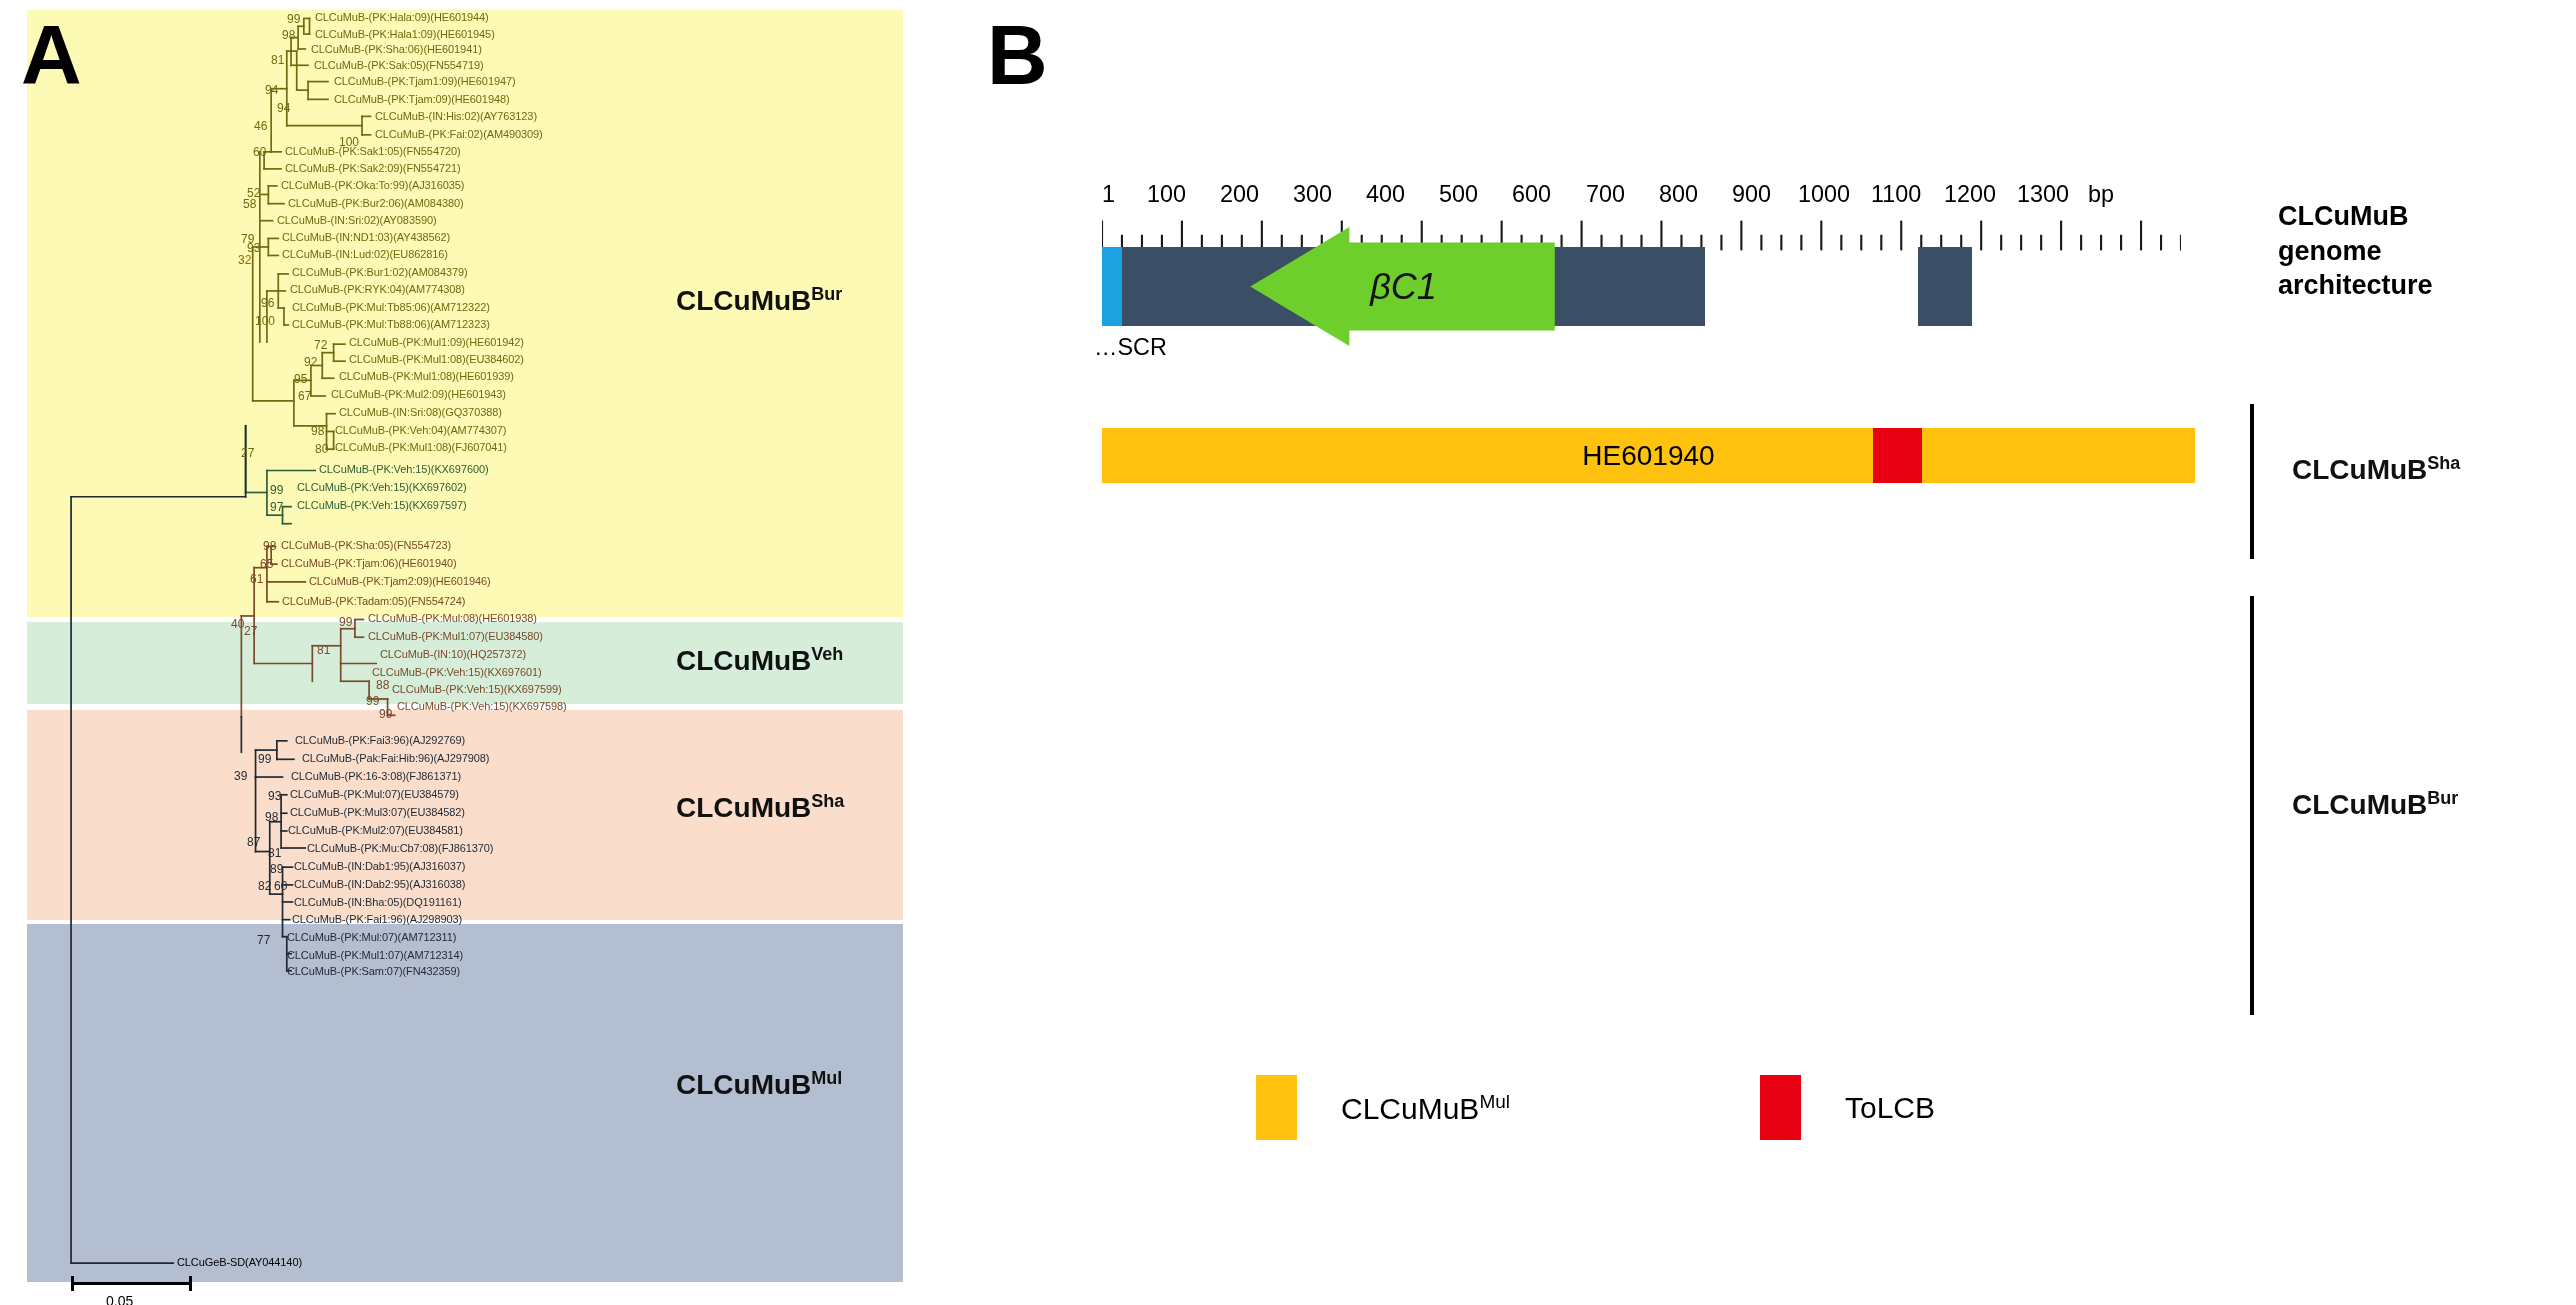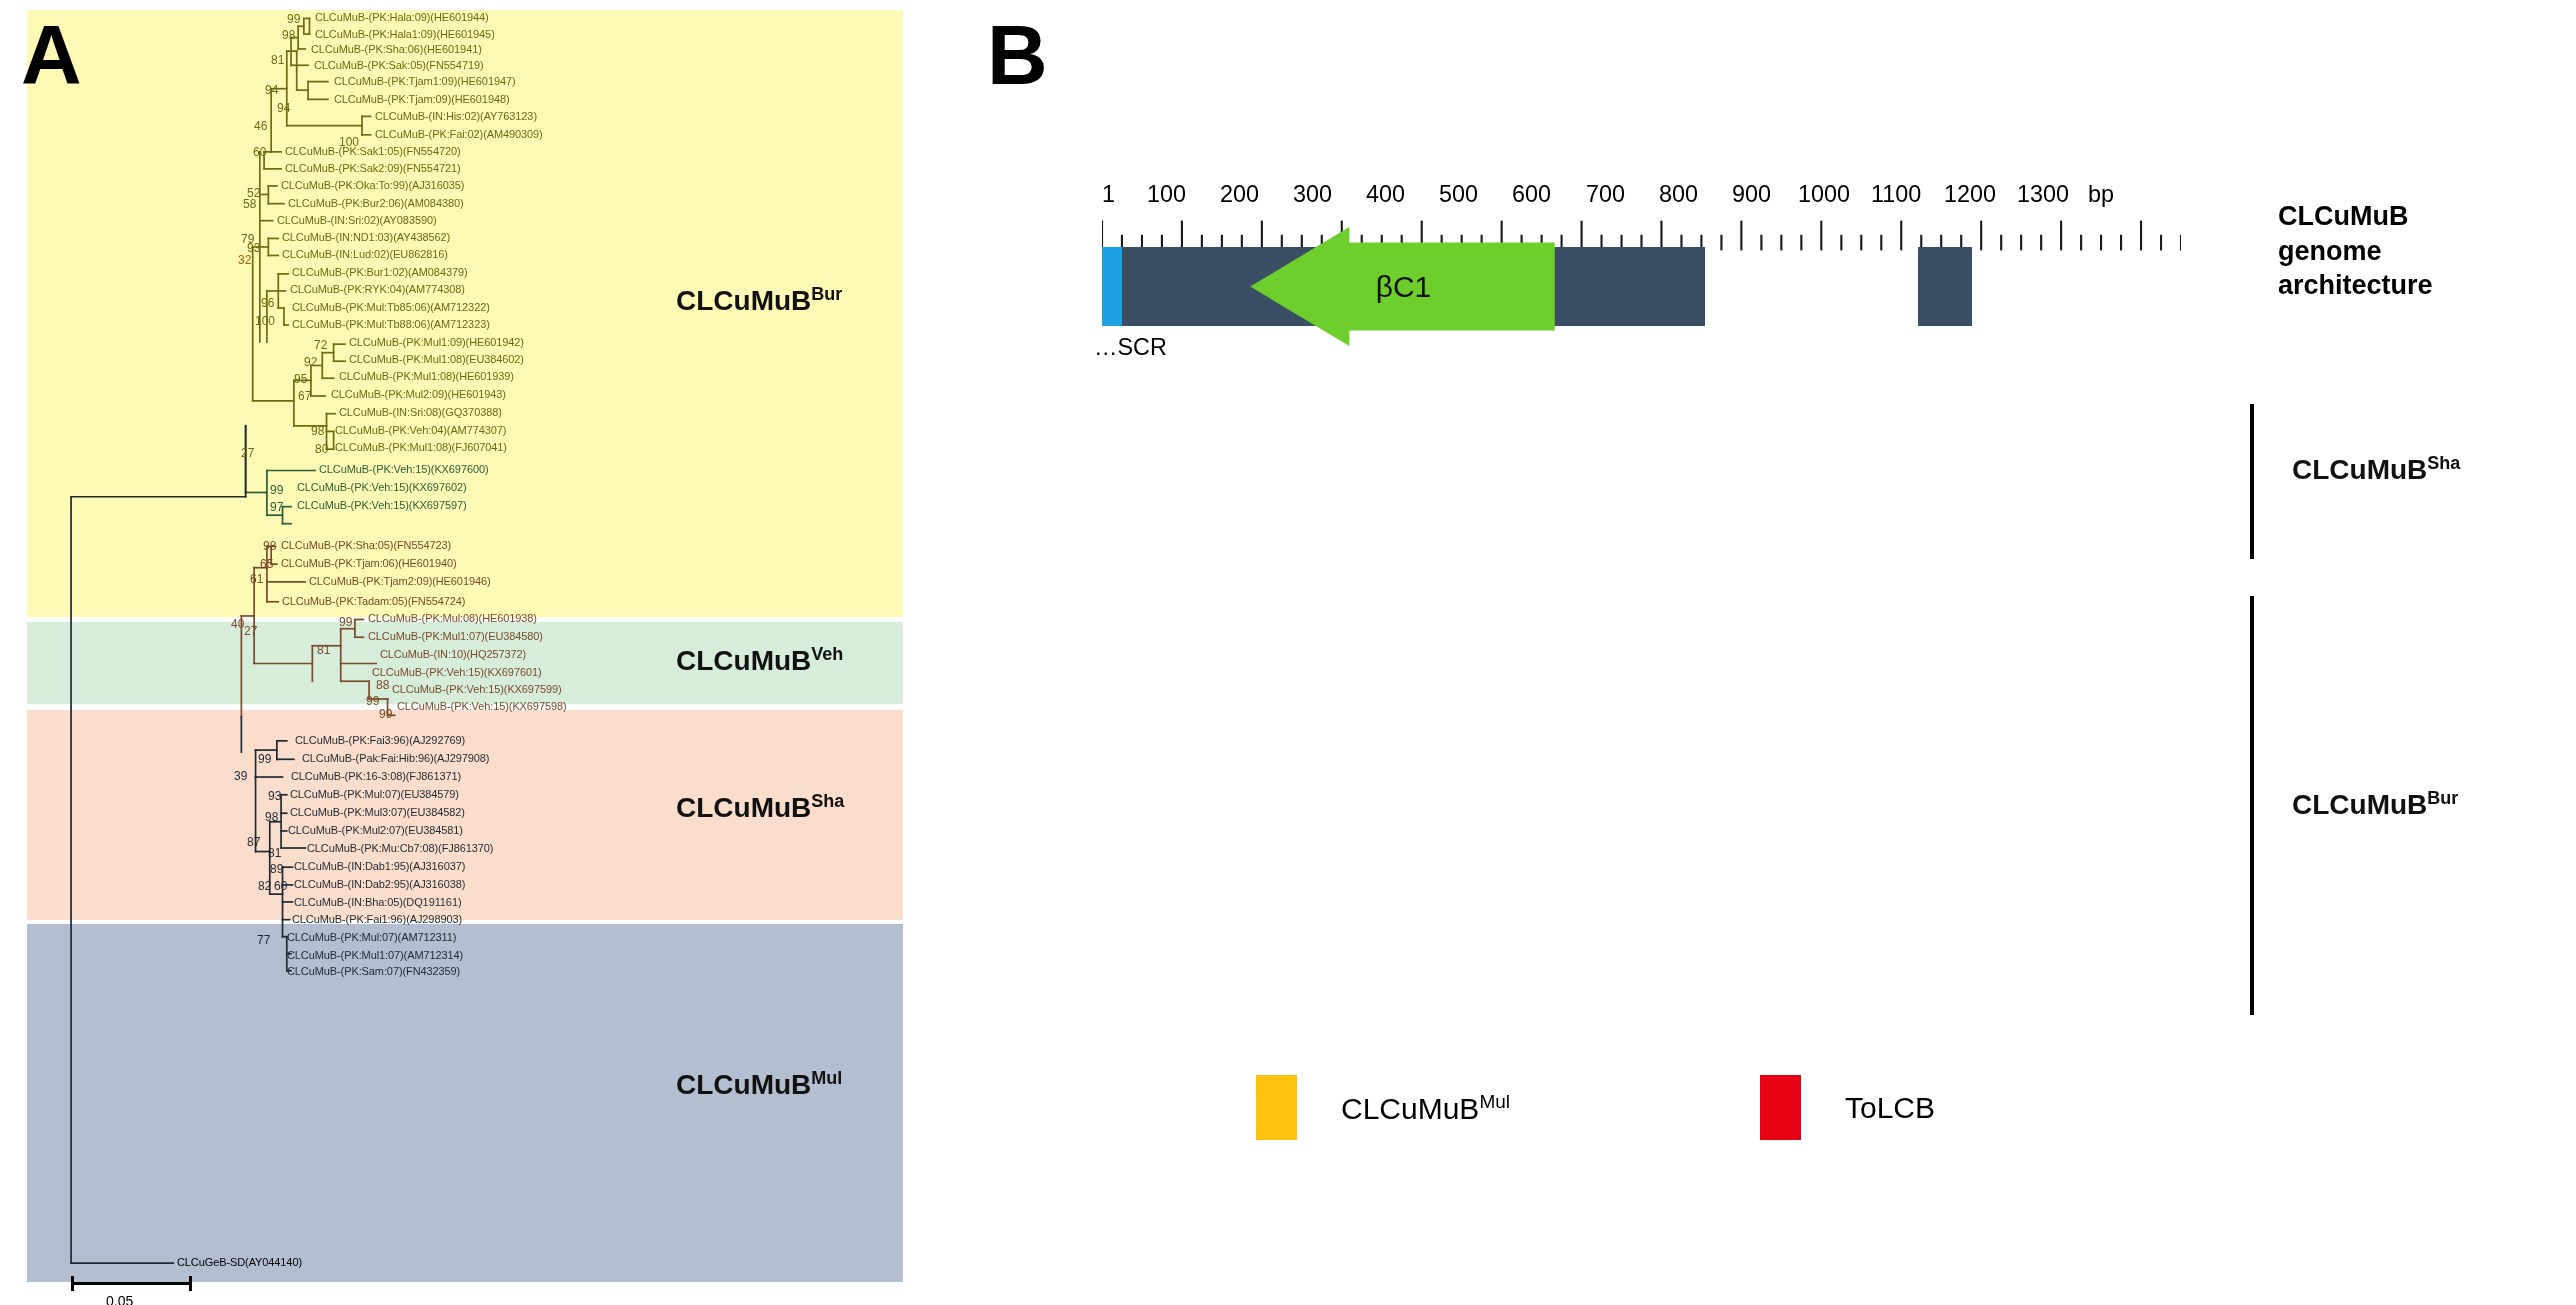--- a/index.html
+++ b/index.html
@@ -20,21 +20,21 @@
   .scalebar{position:absolute;}
   .scalebar .bar{position:absolute;left:0;top:0;width:121px;height:2.8px;background:#000;}
   .scalebar .tickL,.scalebar .tickR{position:absolute;top:-6.4px;width:2.8px;height:15.6px;background:#000;}
   .scalebar .tickL{left:0;} .scalebar .tickR{left:118px;}
   .scalebar .lbl{position:absolute;top:11.4px;left:35px;font-size:14px;color:#000;}
 
   
   #panelB{position:absolute;left:944px;top:0px;width:1632px;height:1305px;}
   .axis-num{position:absolute;font-size:23.4px;color:#000;white-space:nowrap;font-family:"Liberation Sans",sans-serif;}
   .genome-seg{position:absolute;height:79px;top:0;}
-  .seg-label{position:absolute;top:0;height:79px;line-height:79px;text-align:center;font-size:30px;color:#000;font-family:"Liberation Sans",sans-serif;}
+  .seg-label{position:absolute;top:0;height:79px;line-height:79px;text-align:center;font-size:36px;color:#000;font-family:"Liberation Sans",sans-serif;font-style:italic;}
   .bc1-arrow{position:absolute;}
   .scr-left{position:absolute;font-size:23.4px;color:#000;white-space:nowrap;}
   .arch-caption{position:absolute;font-weight:bold;font-size:27px;line-height:1.28;color:#000;white-space:nowrap;font-family:"Liberation Sans",sans-serif;}
 
   .recbar{position:absolute;height:55px;background:#FFC20E;}
   .recseg{position:absolute;top:0;height:55px;background:#E60012;}
   .recname{position:absolute;top:0;height:55px;line-height:55px;width:100%;text-align:center;font-size:28px;color:#000;font-family:"Liberation Sans",sans-serif;}
   .grouprule{position:absolute;width:3.5px;background:#000;}
   .grouplabel{position:absolute;font-weight:bold;font-size:28px;color:#111;white-space:nowrap;font-family:"Liberation Sans",sans-serif;}
   .grouplabel sup{font-size:18px;vertical-align:super;}
@@ -448,20 +448,24 @@
     </div>
 
     <div class="scr-left" style="left:150px;top:334px;">…SCR</div>
 
     <div class="arch-caption" style="left:1334px;top:199px;">
       <div>CLCuMuB</div>
       <div>genome</div>
       <div>architecture</div>
     </div>
 
+    <div class="recbar" style="left:158px;top:428px;width:1093px;">
+      <div class="recseg" style="left:771px;width:49px;"></div>
+      <div class="recname">HE601940</div>
+    </div>
 
 
 
 
     <div class="grouprule" style="left:1306px;top:404px;height:155px;"></div>
     <div class="grouplabel" style="left:1348px;top:453px;">
       <span>CLCuMuB</span><sup>Sha</sup>
     </div>
 
     <div class="grouprule" style="left:1306px;top:596px;height:419px;"></div>

